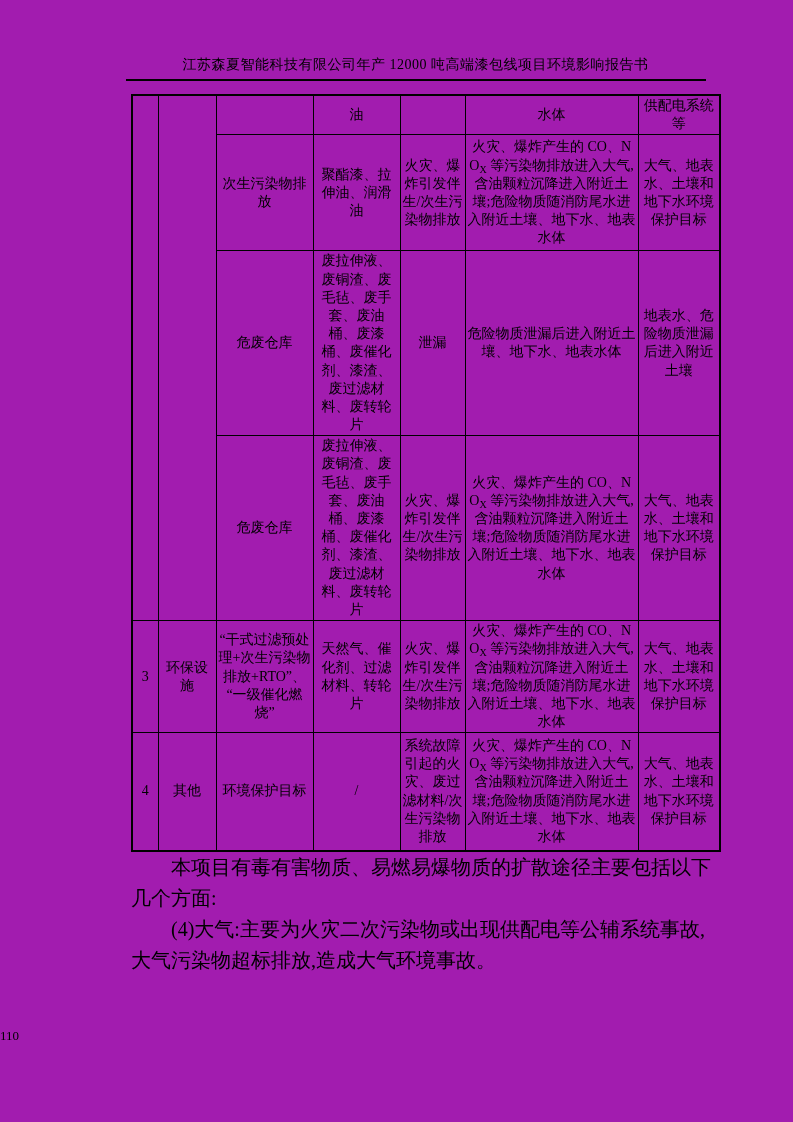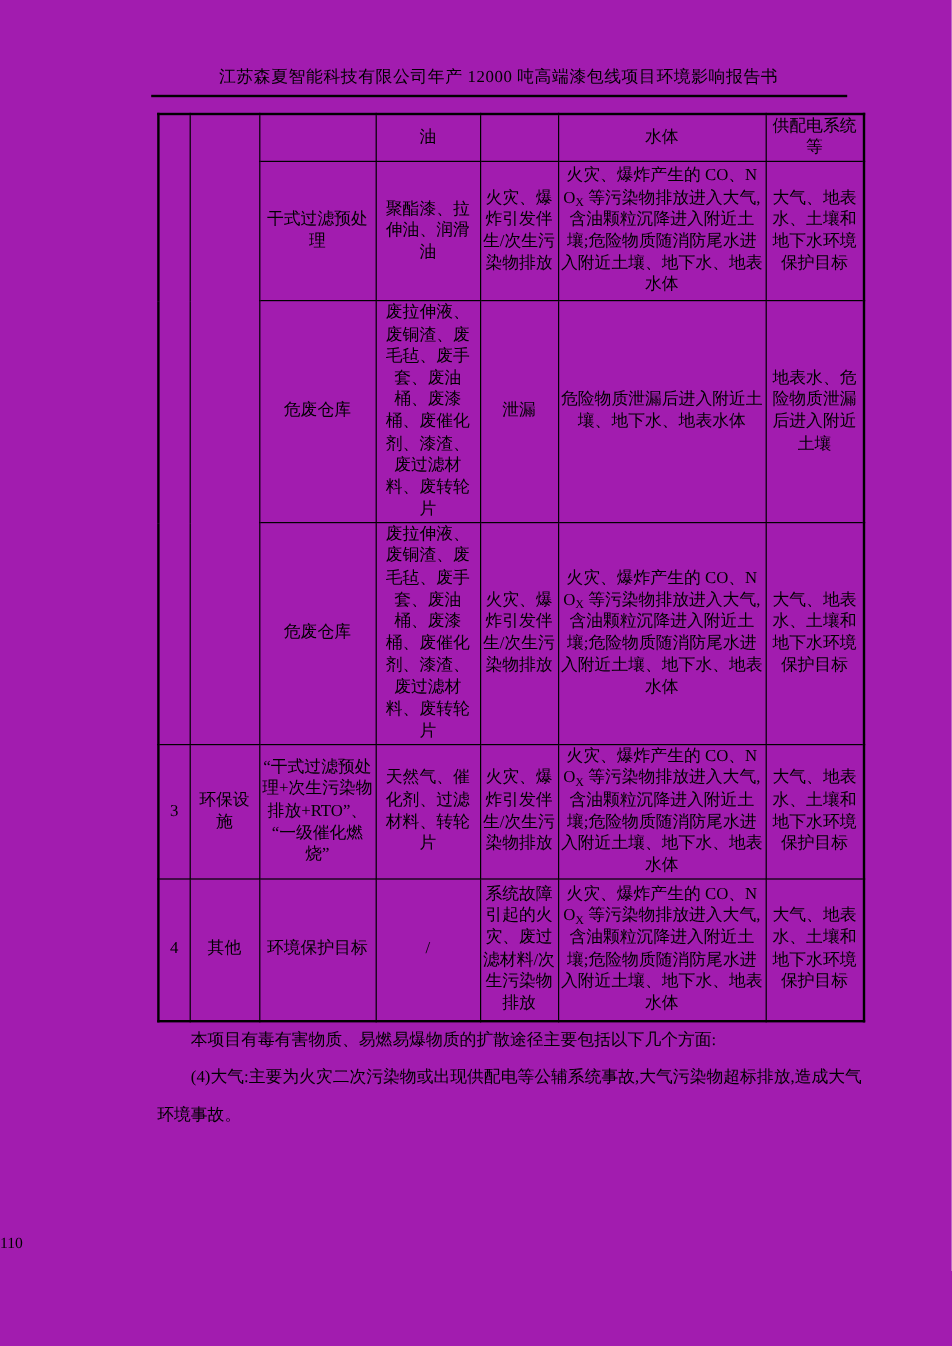--- a/index.html
+++ b/index.html
@@ -61,21 +61,21 @@
   .section-heading {
     margin: 11px 0 0 0;
     text-indent: 2em;
     font-size: 16px;
     font-weight: bold;
     line-height: 30px;
   }
   .para {
     margin: 0;
     text-indent: 2em;
-    font-size: 14px;
+    font-size: 20px;
     line-height: 31px;
   }
   .page-number {
     position: absolute;
     top: 1028px;
     left: 0;
     width: 100%;
     font-size: 13px;
   }
 </style>
@@ -104,21 +104,21 @@
           <td rowspan="4"></td>
           <td rowspan="4"></td>
           <td></td>
           <td>油</td>
           <td></td>
           <td>水体</td>
           <td>供配电系统等</td>
         </tr>
 
         <tr class="r-0">
-          <td>干式过滤预处理</td>
+          <td>次生污染物排放</td>
           <td>聚酯漆、拉伸油、润滑油</td>
           <td>火灾、爆炸引发伴生/次生污染物排放</td>
           <td><span>火灾、爆炸产生的 CO、NO</span><sub>X</sub><span> 等污染物排放进入大气,含油颗粒沉降进入附近土壤;危险物质随消防尾水进入附近土壤、地下水、地表水体</span></td>
           <td>大气、地表水、土壤和地下水环境保护目标</td>
         </tr>
 
         <tr class="r-1">
           <td>危废仓库</td>
           <td>废拉伸液、废铜渣、废毛毡、废手套、废油桶、废漆桶、废催化剂、漆渣、废过滤材料、废转轮片</td>
           <td>泄漏</td>

